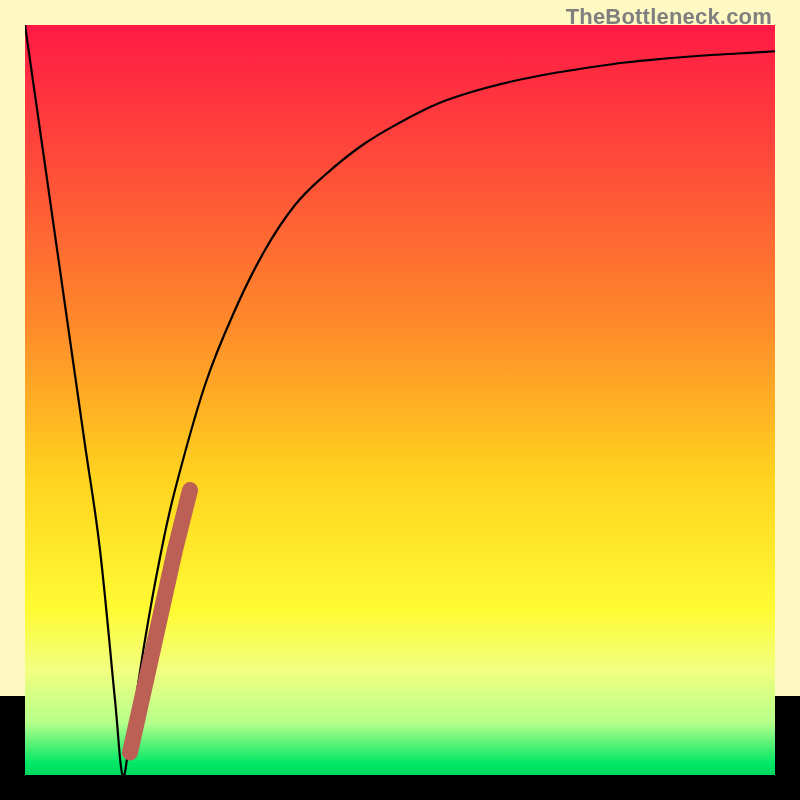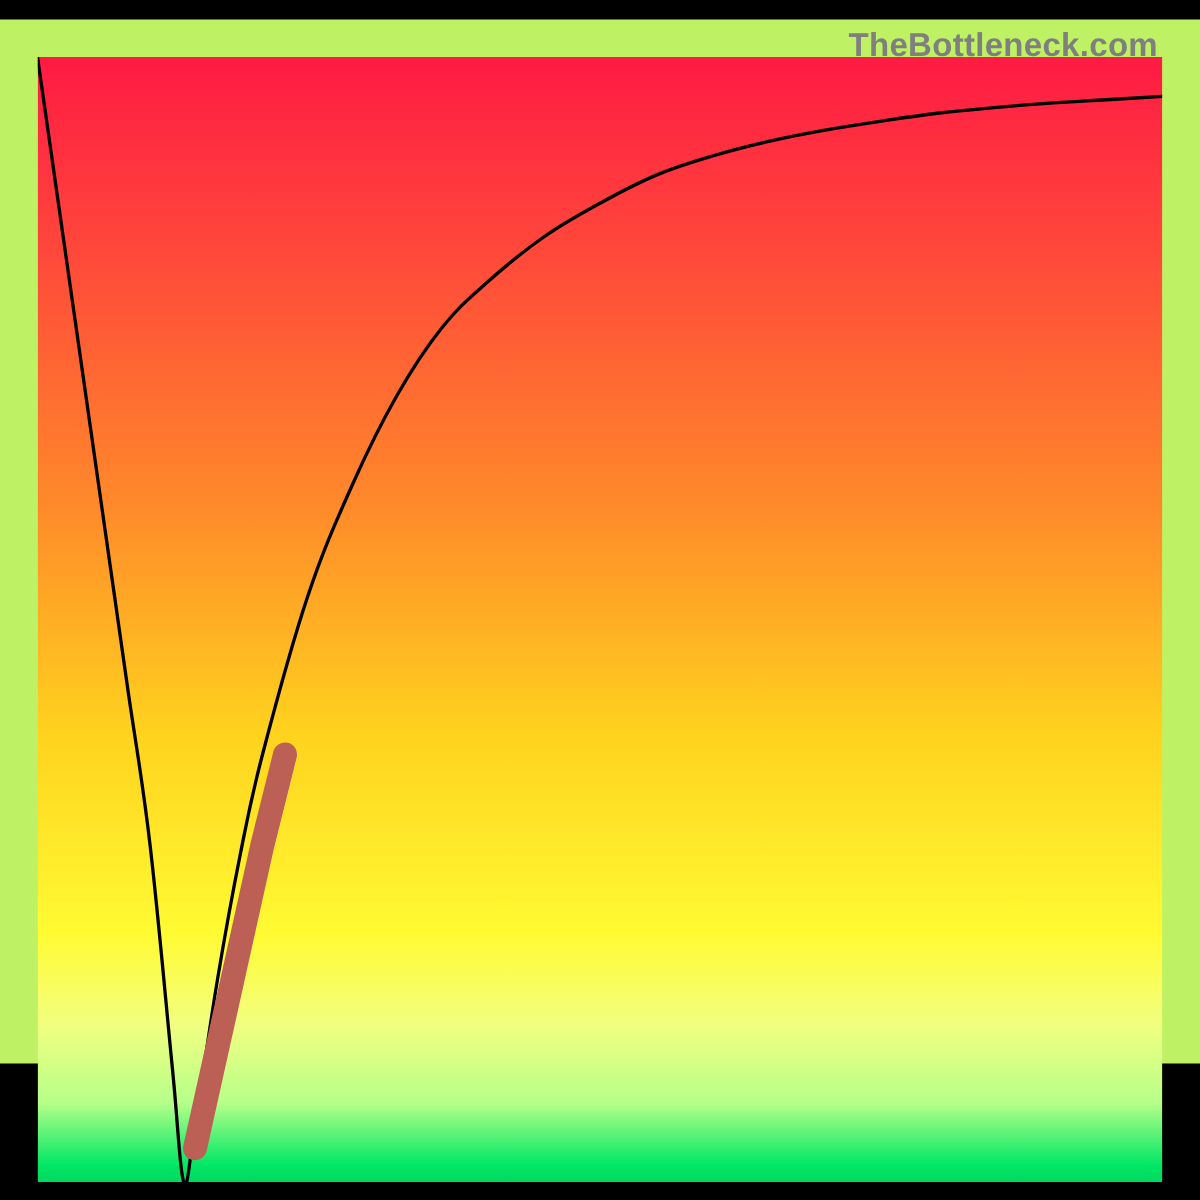--- a/index.html
+++ b/index.html
@@ -9,22 +9,21 @@
     height: 800px;
     background: #000;
     overflow: hidden;
   }
   .frame {
     position: absolute;
     left: 0;
     top: 0;
     width: 800px;
     height: 696px;
-    background: #bef264;
-    margin-top: 13px;
+    background: #fef9c3;
   }
   .plot-area {
     position: absolute;
     left: 25px;
     top: 25px;
     width: 750px;
     height: 750px;
     overflow: hidden;
   }
   .gradient-bg {

